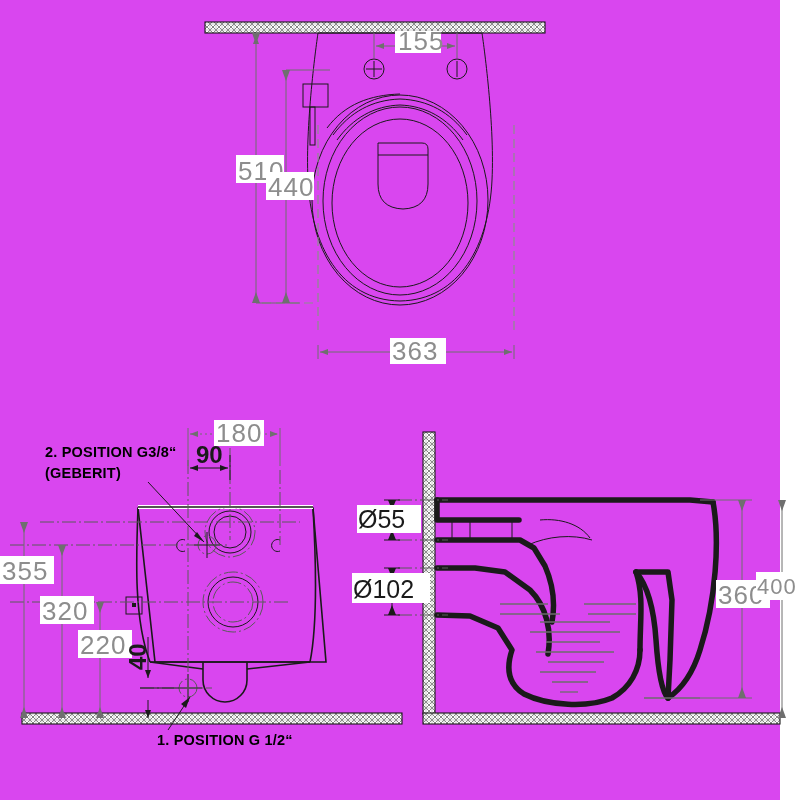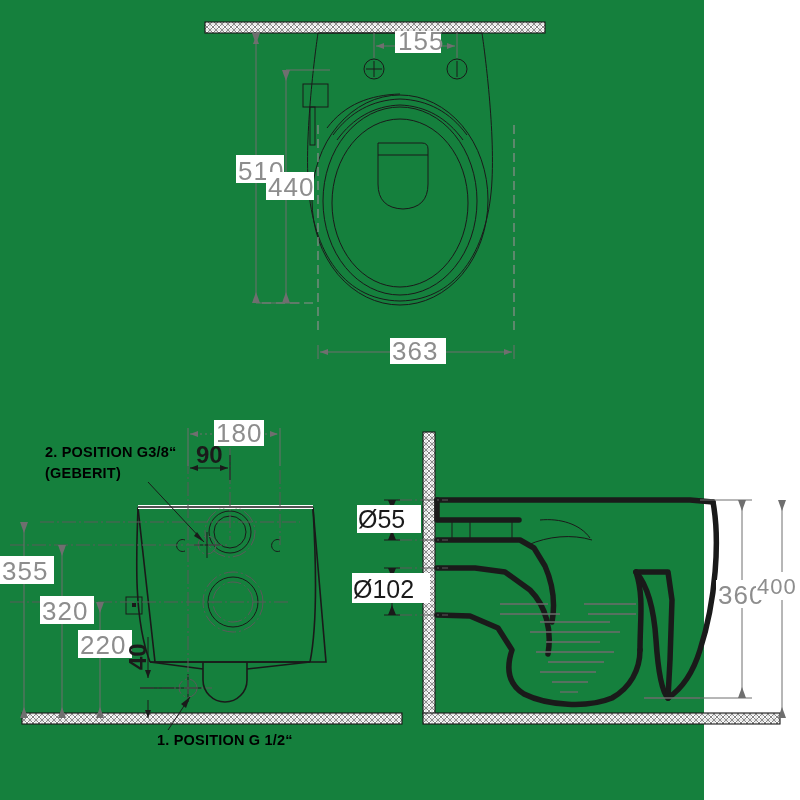--- a/index.html
+++ b/index.html
@@ -1,19 +1,19 @@
 <!DOCTYPE html>
 <html><head>
 <meta charset="utf-8">
 <title>Technical Drawing</title>
 <style>
   html,body{margin:0;padding:0;background:#ffffff;}
   body{width:800px;height:800px;overflow:hidden;
        font-family:"Liberation Sans","DejaVu Sans",sans-serif;}
-  #sheet{position:relative;width:704px;height:800px;background:#15803d;}
+  #sheet{position:relative;width:780px;height:800px;background:#d946ef;}
   svg{display:block;}
   .dimtext{font-family:"Liberation Sans","DejaVu Sans",sans-serif;
            fill:#8d8d8d;font-size:26px;letter-spacing:1px;}
   .dimtext-sm{font-family:"Liberation Sans","DejaVu Sans",sans-serif;
            fill:#8d8d8d;font-size:22px;letter-spacing:1px;}
   .dimdark{font-family:"Liberation Sans","DejaVu Sans",sans-serif;
            fill:#1a1a1a;font-size:24px;font-weight:bold;letter-spacing:0px;}
   .diatext{font-family:"Liberation Sans","DejaVu Sans",sans-serif;
            fill:#1a1a1a;font-size:25px;letter-spacing:0px;}
   .notetext{font-family:"Liberation Sans","DejaVu Sans",sans-serif;

